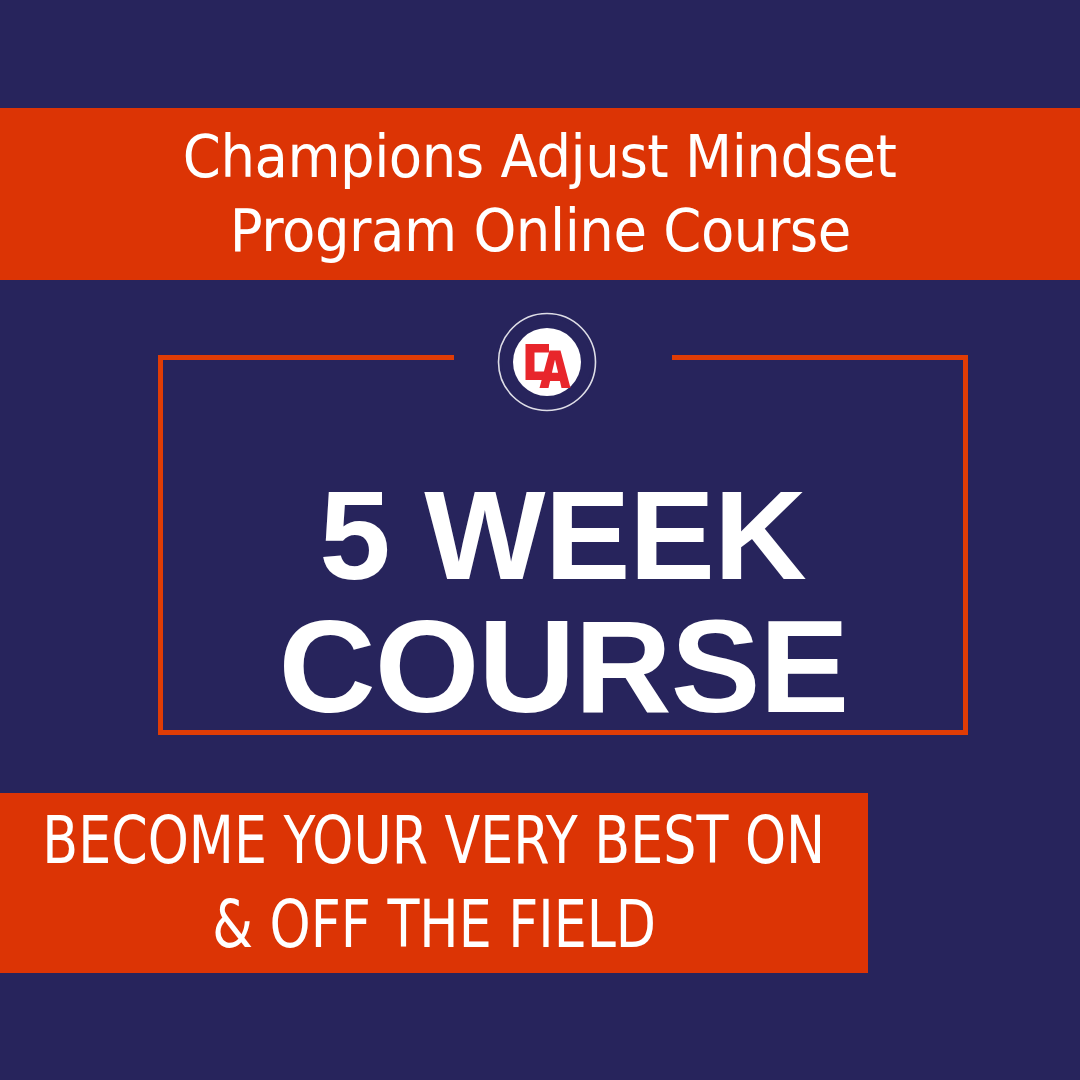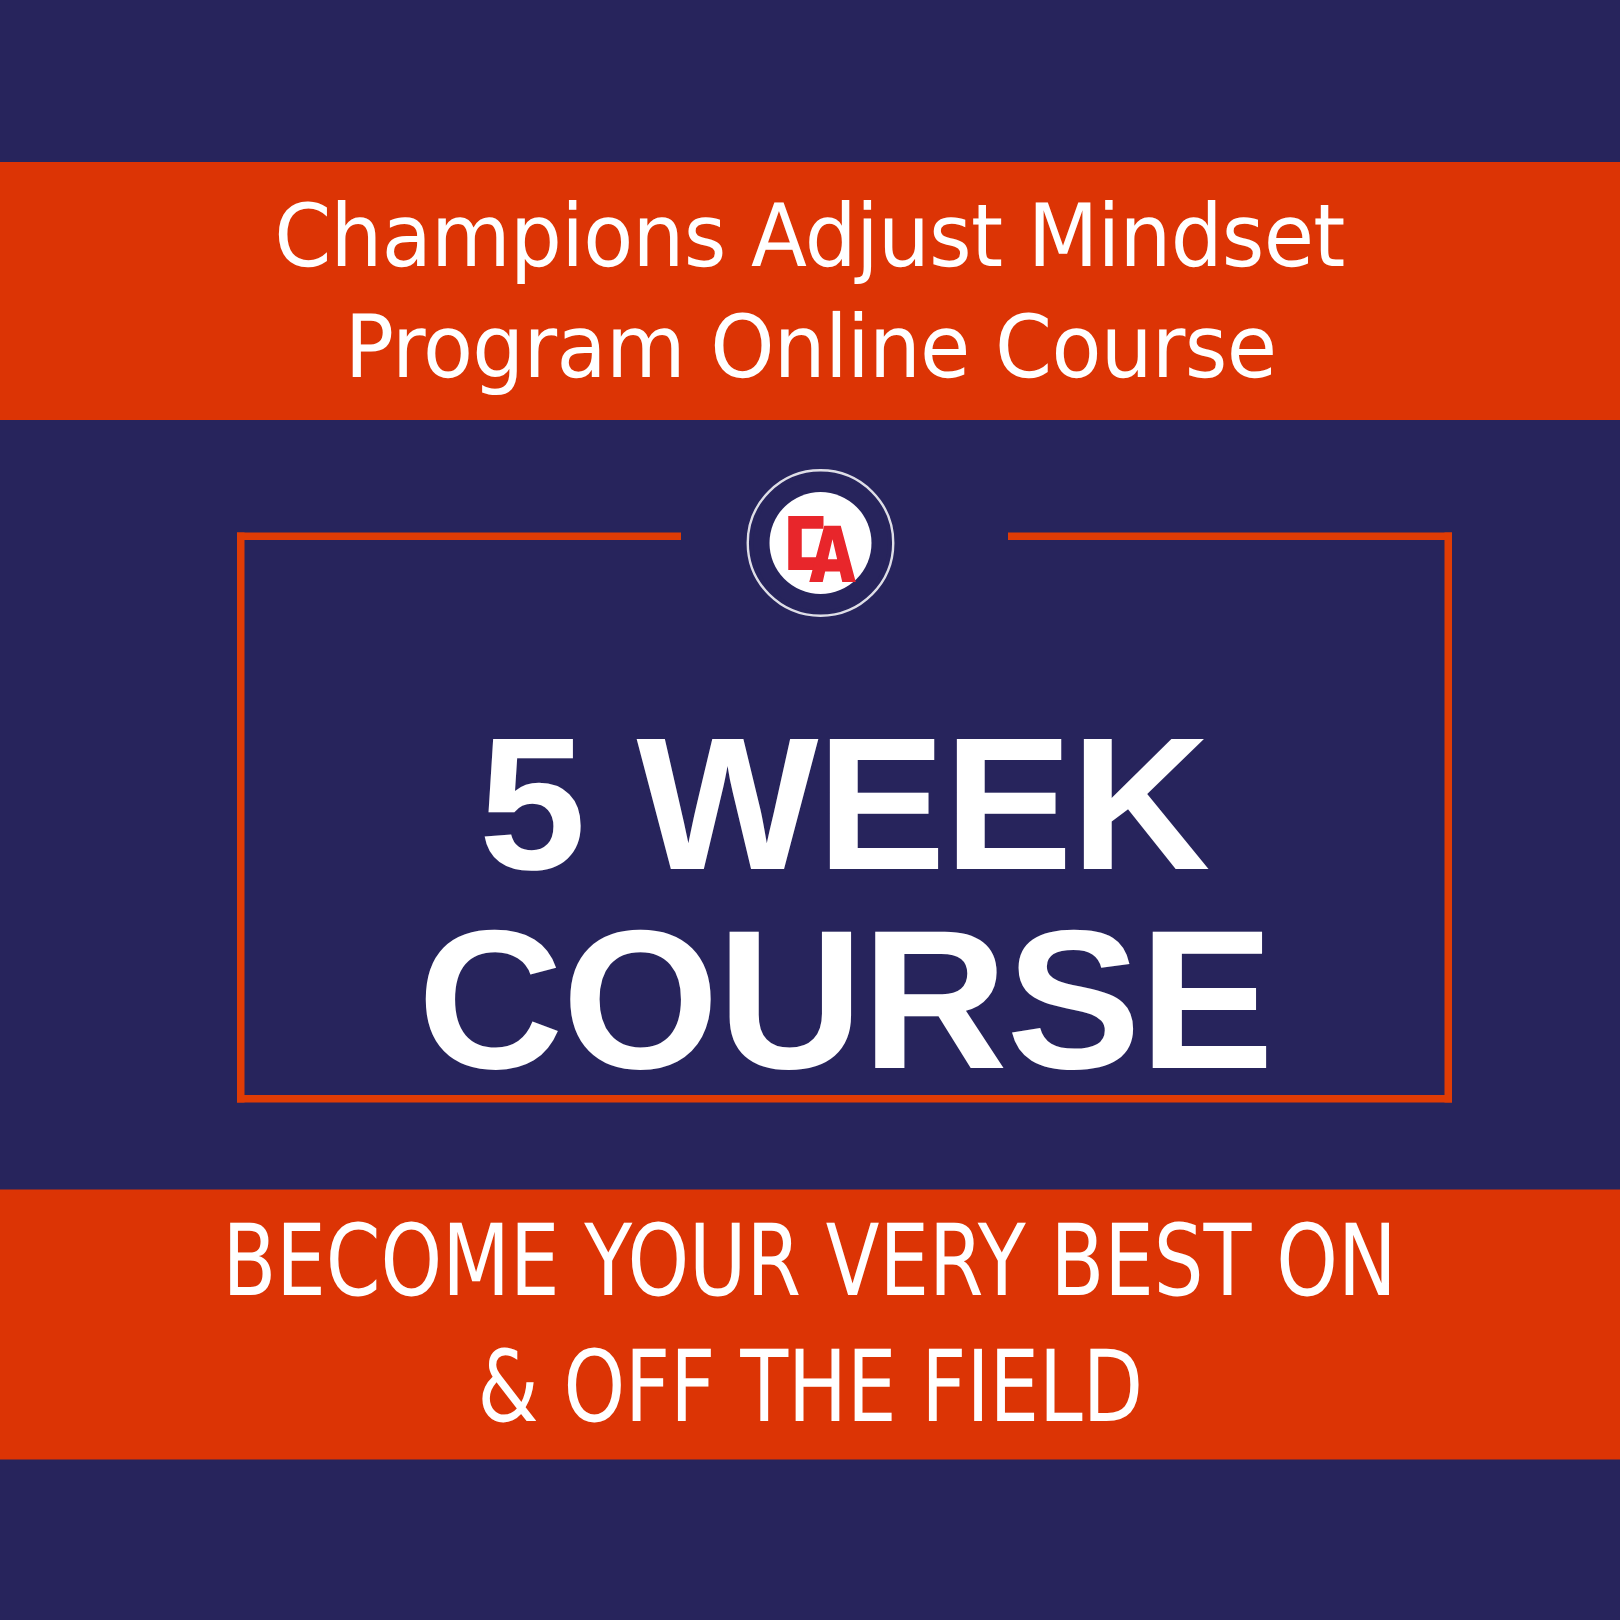--- a/index.html
+++ b/index.html
@@ -91,21 +91,21 @@
     white-space: nowrap;
   }
   .headline-line.line-1 { font-size: 126px; transform: scaleX(1.02); }
   .headline-line.line-2 { font-size: 132px; transform: scaleX(1.02); }
 
   
   .bottom-banner {
     position: absolute;
     left: 0;
     top: 793px;
-    width: 1080px;
+    width: 868px;
     height: 180px;
     background: #DC3405;
     display: flex;
     flex-direction: column;
     align-items: center;
     justify-content: center;
   }
   .bottom-banner-line {
     color: #FFFFFF;
     font-family: "DejaVu Sans Condensed", "DejaVu Sans", sans-serif;

